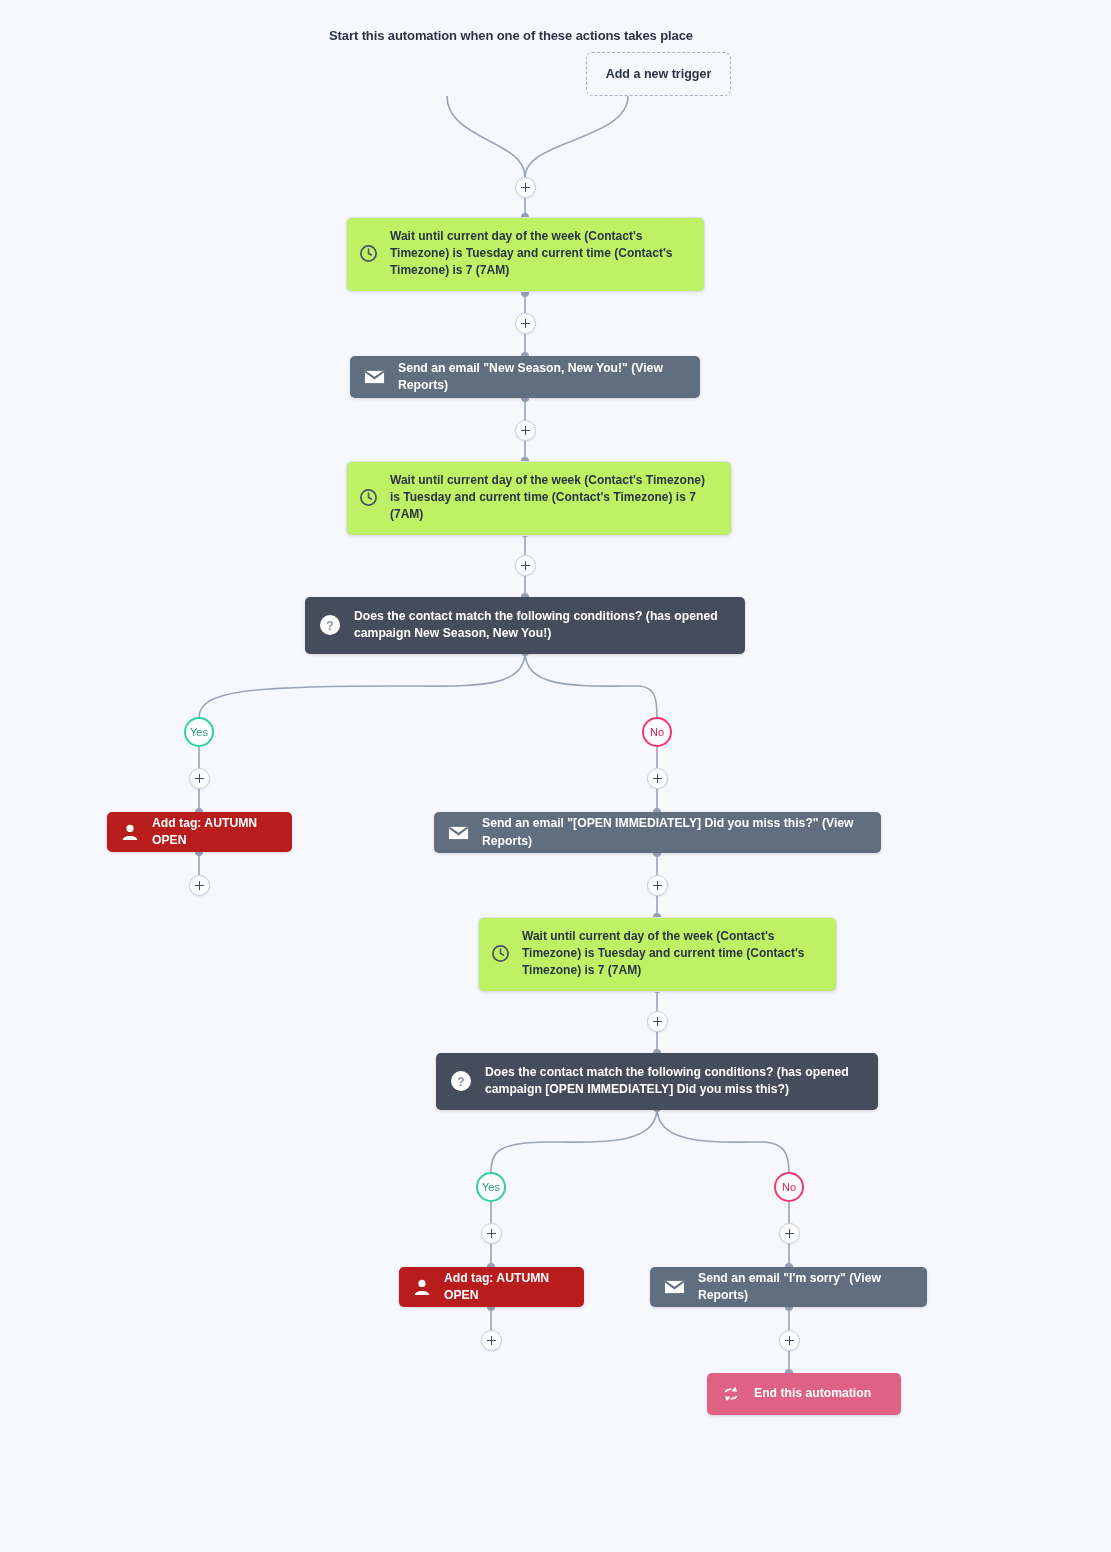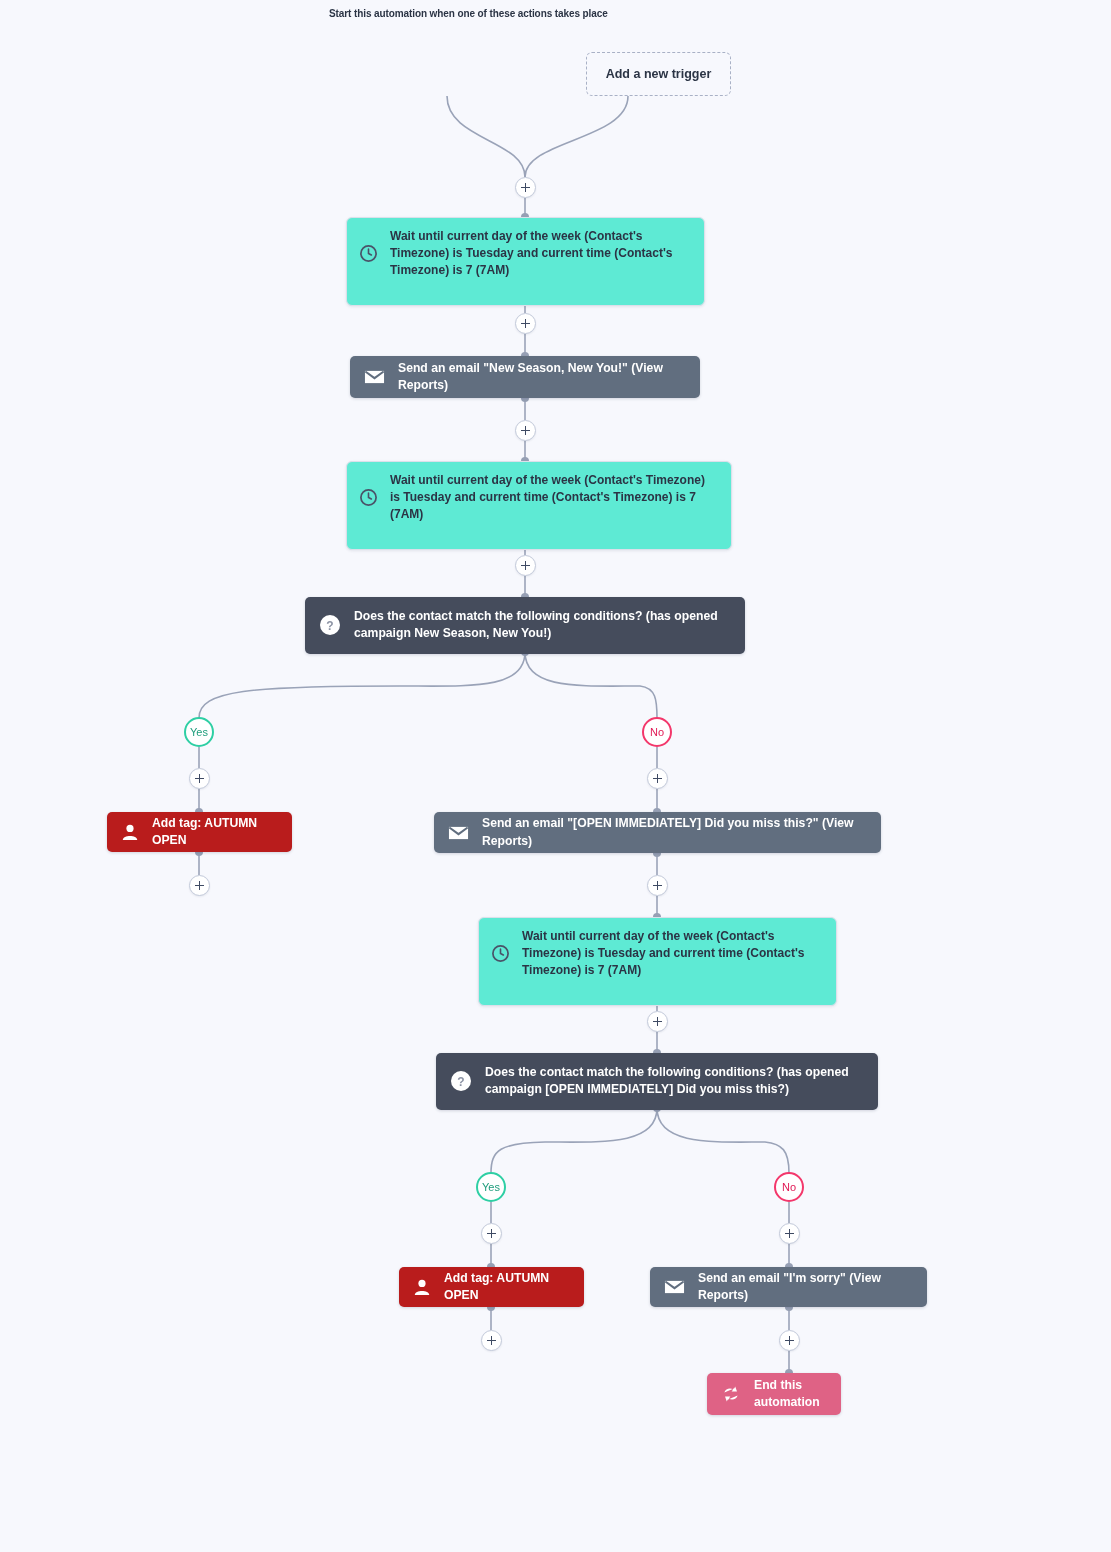--- a/index.html
+++ b/index.html
@@ -44,22 +44,22 @@
     z-index: 2;
     display: flex;
     align-items: center;
     border-radius: 5px;
   }
 
   
   .flow-title {
     position: absolute;
     left: 329px;
-    top: 8px;
-    font-size: 10px;
+    top: 28px;
+    font-size: 13px;
     font-weight: bold;
     color: #2b3445;
     letter-spacing: -0.1px;
     z-index: 3;
     white-space: nowrap;
   }
 
   
   .trigger {
     height: 44px;
@@ -76,24 +76,24 @@
     white-space: nowrap;
   }
   .trigger.dashed {
     border: 1.5px dashed #a9b1c6;
     background: transparent;
     box-shadow: none;
   }
 
   
   .wait {
-    background: #5eead4;
+    background: #bef264;
     border: 1px solid #dbe0ea;
     border-radius: 6px;
-    padding: 10px 14px 26px 12px;
+    padding: 10px 14px 12px 12px;
     box-shadow: 0 1px 3px rgba(40,50,80,0.10);
     align-items: center;
   }
   .wait .txt {
     font-size: 12px;
     font-weight: bold;
     line-height: 1.42;
     color: #2b3445;
     margin-left: 12px;
   }
@@ -344,21 +344,21 @@
   <div class="node action email" style="left:650px; top:1267px; width:277px; height:40px;">
     <span class="icon">
       <svg width="21" height="16" viewBox="0 0 22 16">
         <path d="M1 1.6 h20 v12.8 h-20 z" fill="#ffffff"></path>
         <path d="M1.4 2.2 L11 9.2 L20.6 2.2" fill="none" stroke="#616e7f" stroke-width="2.1"></path>
       </svg>
     </span>
     <span class="txt">Send an email "I'm sorry" (View Reports)</span>
   </div>
 
-  <div class="node action endnode" style="left:707px; top:1373px; width:134px; height:42px;">
+  <div class="node action endnode" style="left:707px; top:1373px; width:194px; height:42px;">
     <span class="icon">
       <svg width="20" height="18" viewBox="0 0 20 18">
         <path d="M3.4 7.6 C4.4 3.6 9.4 2.4 12.2 4.6 L10.6 6.6 L16 6.4 L14.2 1.4 L13.4 3.3" fill="#ffffff"></path>
         <path d="M16.6 10.4 C15.6 14.4 10.6 15.6 7.8 13.4 L9.4 11.4 L4 11.6 L5.8 16.6 L6.6 14.7" fill="#ffffff"></path>
       </svg>
     </span>
     <span class="txt">End this automation</span>
   </div>
 
   <div class="plus" style="left:515px; top:177px;"></div>

